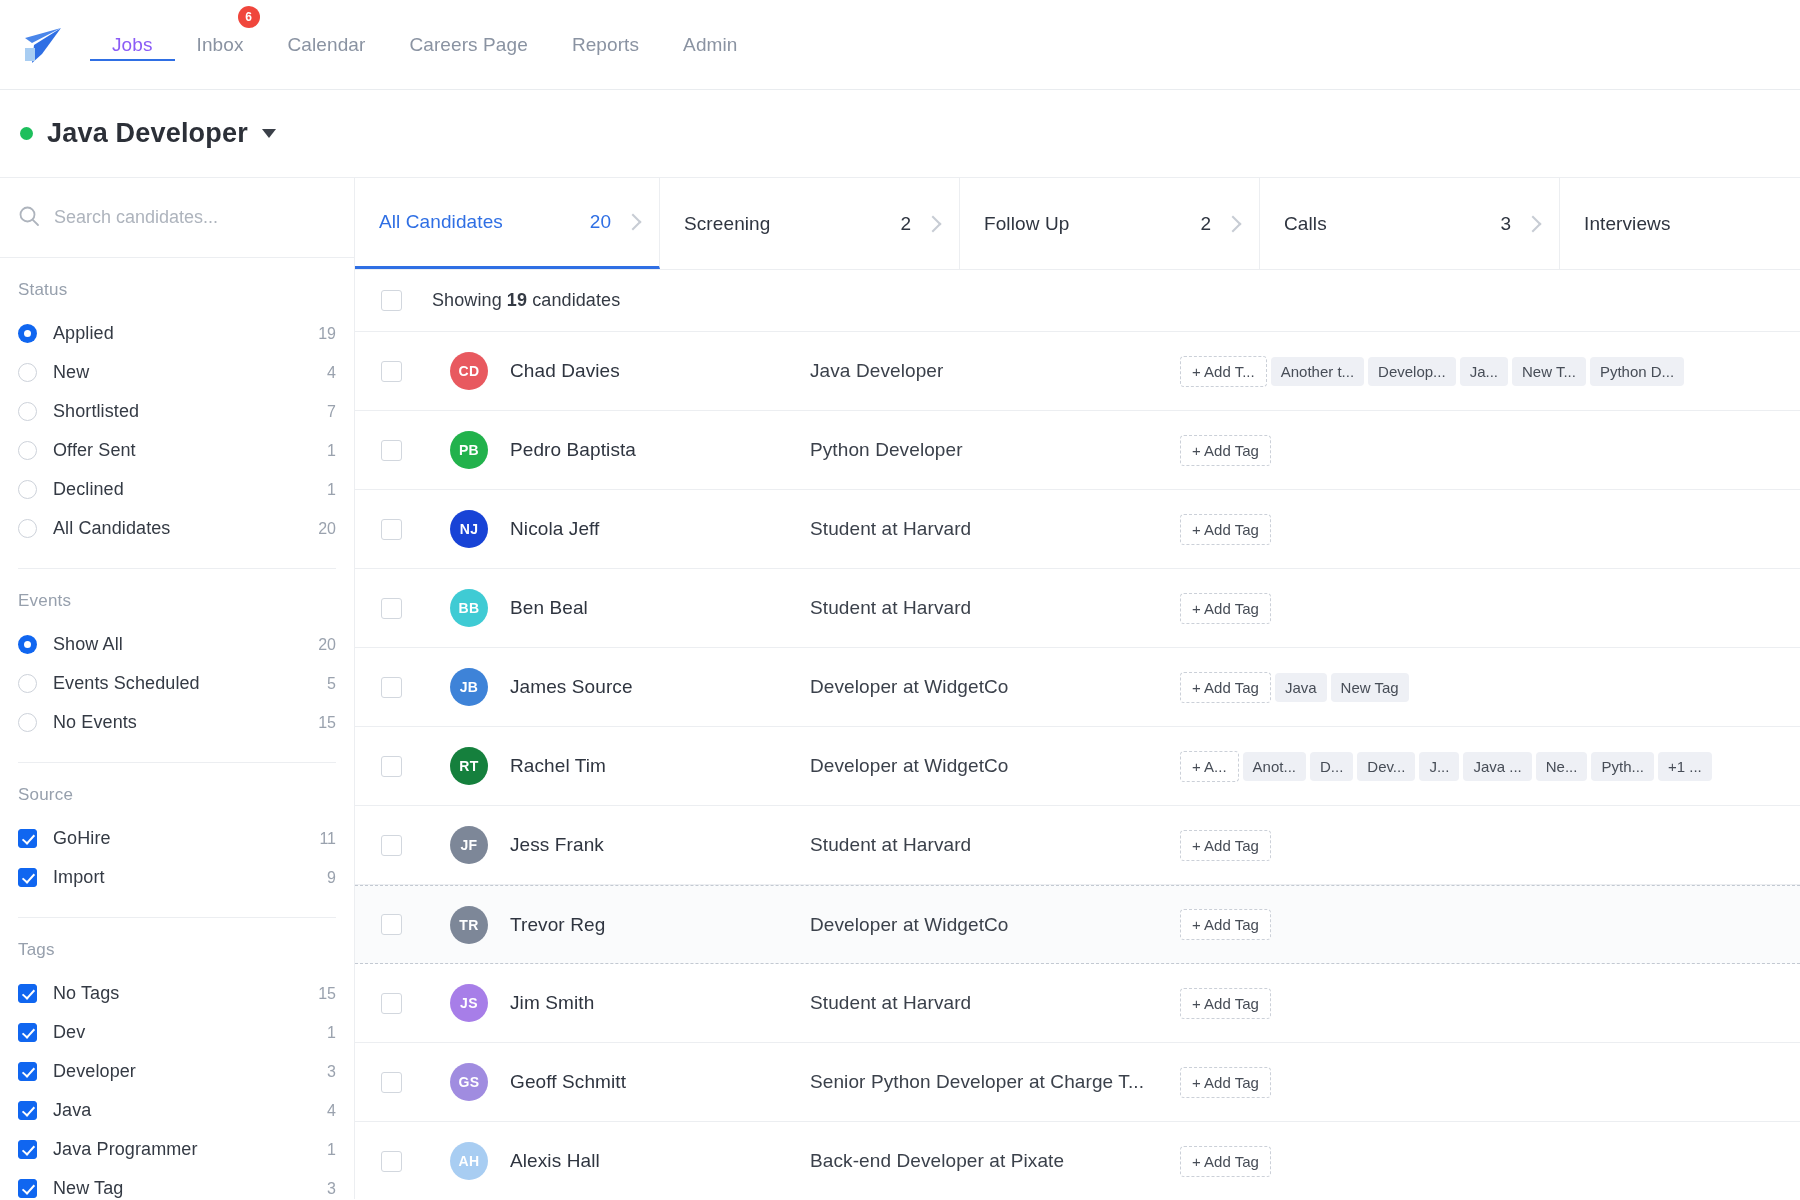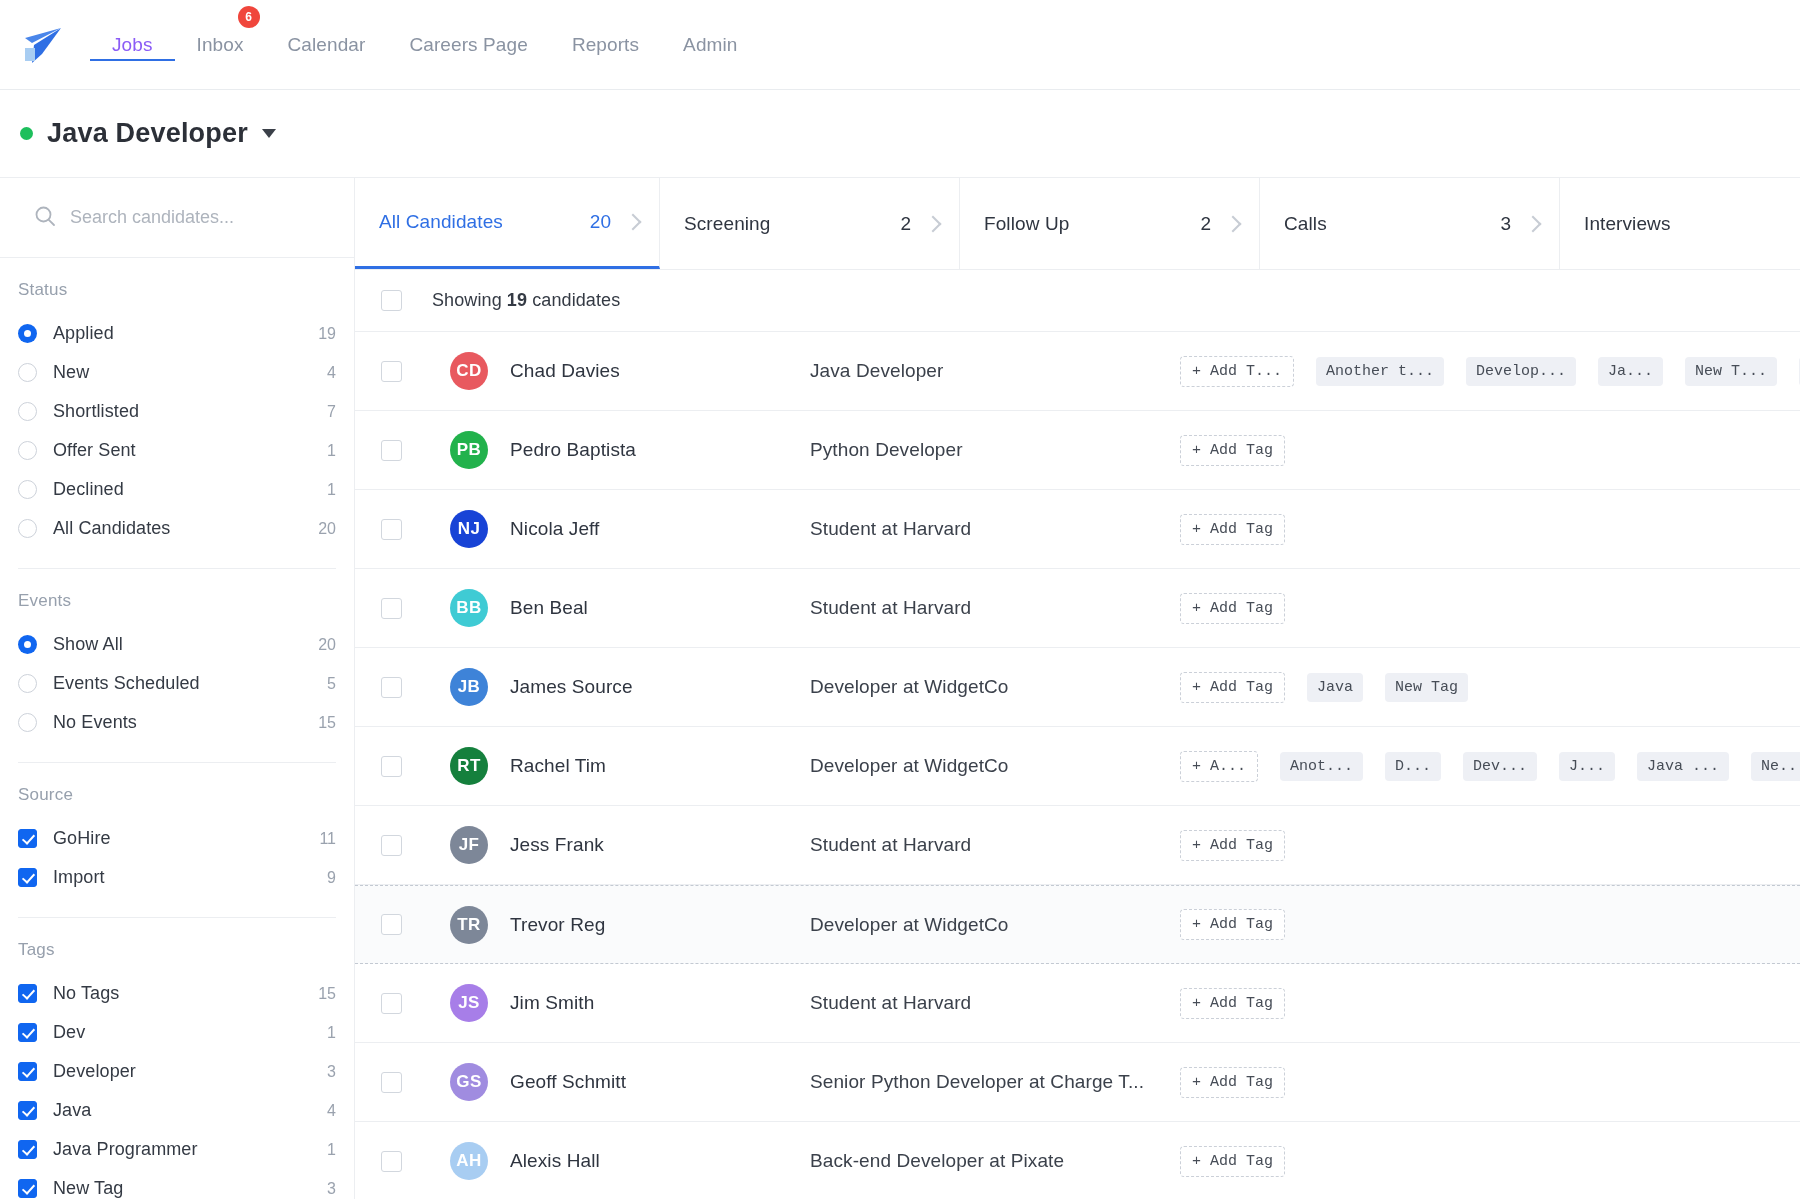--- a/index.html
+++ b/index.html
@@ -74,21 +74,21 @@
   .sidebar {
     width: 355px;
     flex: none;
     border-right: 1px solid #eceef1;
     background: #fff;
     overflow: hidden;
   }
   .searchbox {
     height: 80px;
     display: flex; align-items: center;
-    padding: 0 34px;
+    padding: 0 18px;
     border-bottom: 1px solid #eceef1;
     gap: 14px;
   }
   .search-icon { flex: none; }
   .search-input {
     border: 0; outline: 0;
     font-size: 18px;
     color: #aeb4bd;
     font-family: "Liberation Sans", sans-serif;
     width: 100%;
@@ -206,40 +206,40 @@
   }
   .row.dragover {
     background: #fafbfc;
     border-top: 1px dashed #c3c9d2;
     border-bottom: 1px dashed #c3c9d2;
   }
   .avatar {
     width: 38px; height: 38px; border-radius: 50%;
     margin-left: 48px;
     display: flex; align-items: center; justify-content: center;
-    color: #fff; font-size: 17px; font-weight: bold;
+    color: #fff; font-size: 14px; font-weight: bold;
     letter-spacing: .4px;
     flex: none;
   }
   .cand-name {
     font-size: 19px; color: #2f3540;
     margin-left: 22px;
     width: 300px;
     flex: none;
     letter-spacing: .1px;
     overflow: hidden; white-space: nowrap; text-overflow: ellipsis;
   }
   .cand-role {
     font-size: 19px; color: #3b414b;
     width: 370px;
     flex: none;
     letter-spacing: .1px;
     overflow: hidden; white-space: nowrap; text-overflow: ellipsis;
   }
-  .tags { display: flex; align-items: center; gap: 22px; min-width: 0; overflow: hidden; font-family: Liberation Mono, monospace; }
+  .tags { display: flex; align-items: center; gap: 4px; min-width: 0; overflow: hidden; }
   .add-tag {
     border: 1px dashed #cbd0d8;
     border-radius: 4px;
     background: #fff;
     font-size: 15px;
     color: #474d57;
     padding: 6px 11px;
     white-space: nowrap;
     cursor: pointer;
     flex: none;

